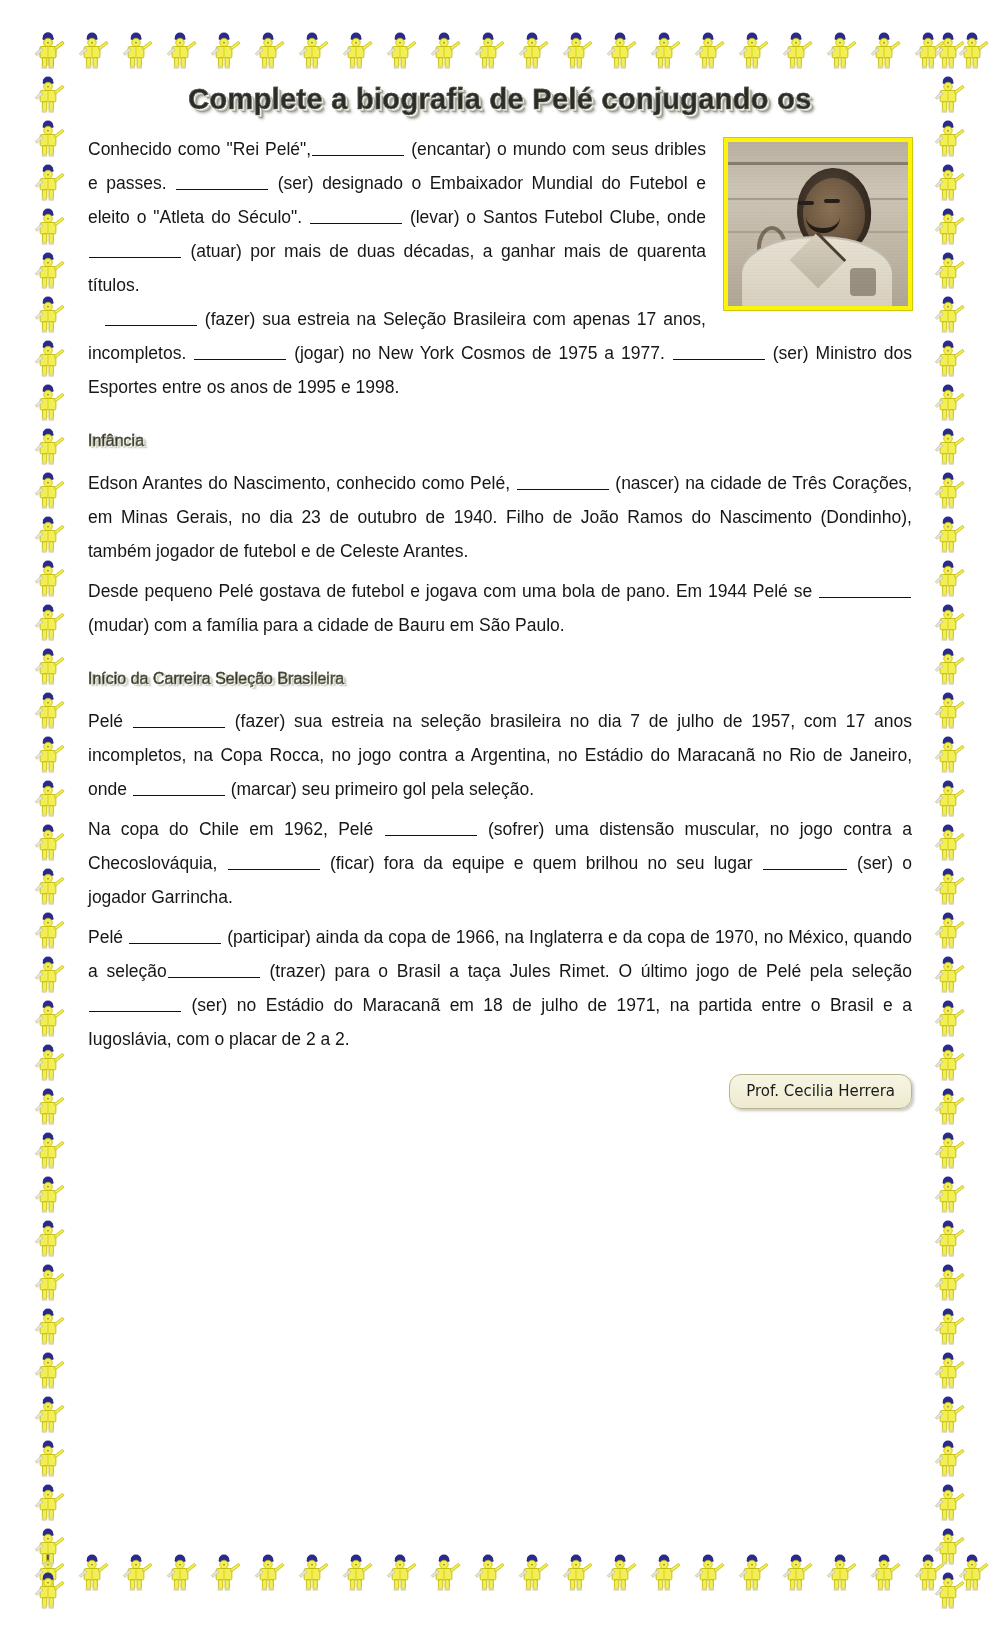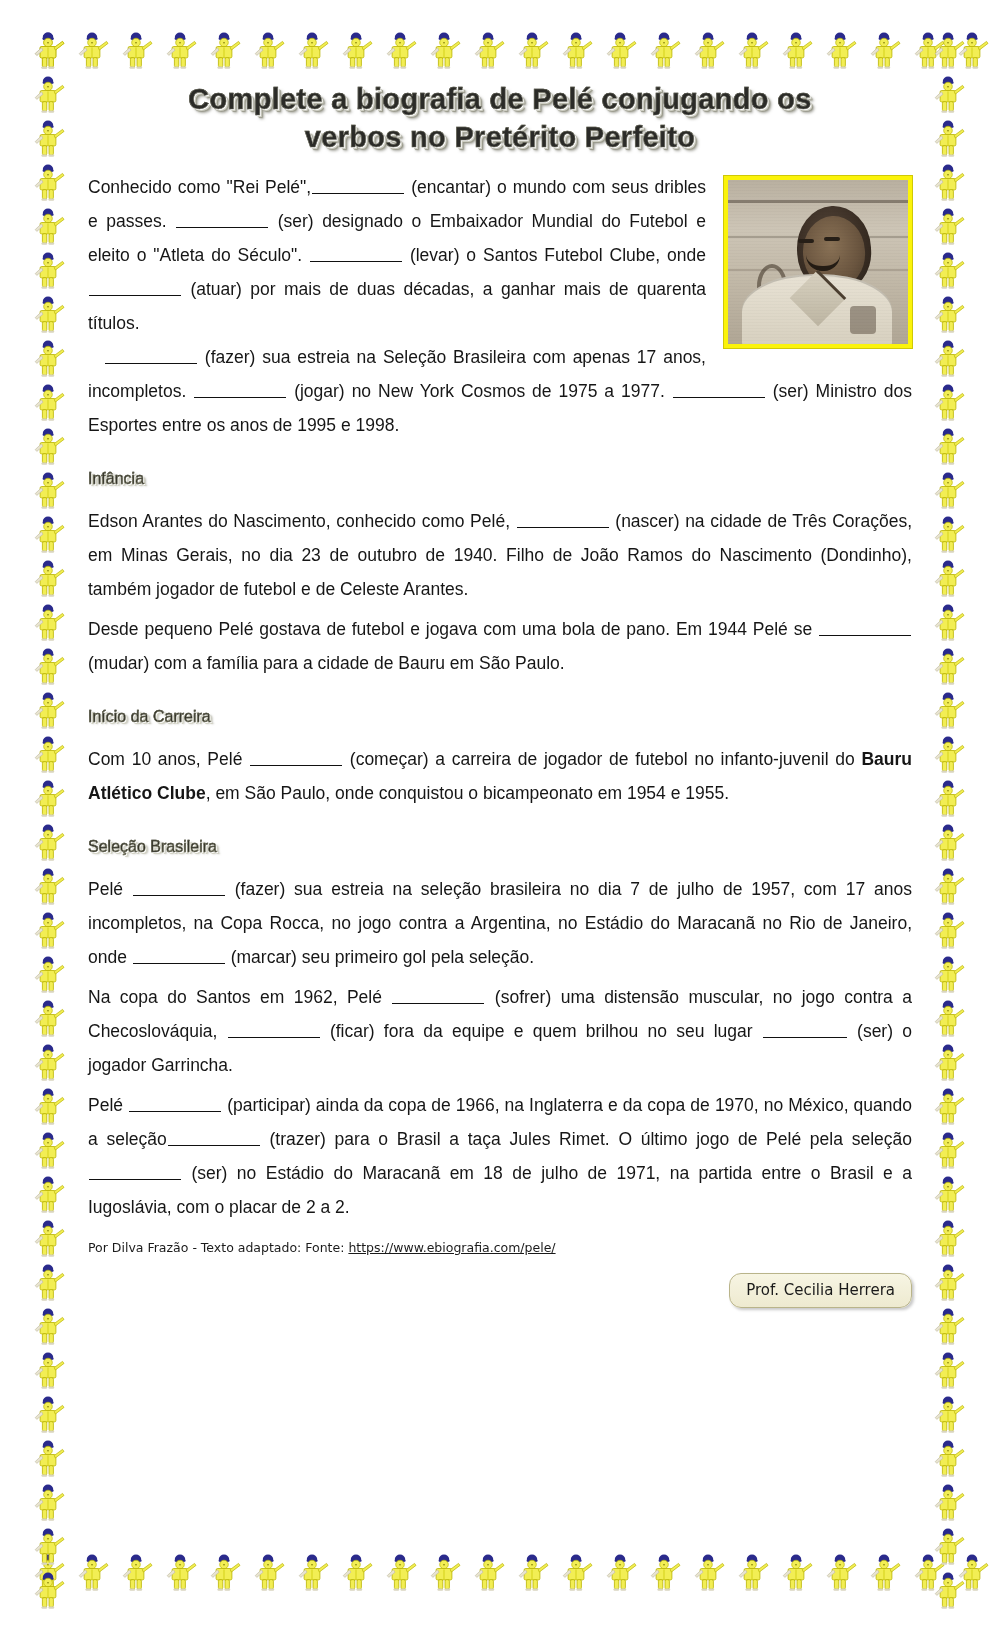--- a/index.html
+++ b/index.html
@@ -2043,21 +2043,20 @@
     </g>
   </svg>
     </div>
 </div>
 
 <div class="sheet">
 
   <div class="title-wrap">
     <div class="wordart-title">
       <span>Complete a biografia de Pelé conjugando os</span><br>
-      <span>verbos no Pretérito Perfeito</span>
     </div>
   </div>
 
   
   <div class="photo-box">
     <div class="photo-inner">
       <div class="ph-band ph-b1"></div>
       <div class="ph-band ph-b2"></div>
       <div class="ph-band ph-b3"></div>
       <div class="ph-obj"></div>
@@ -2080,30 +2079,28 @@
   
   <div class="sec-head">Infância</div>
 
   <p class="para"><span>Edson Arantes do Nascimento, conhecido como Pelé,</span> <span class="blank"></span> <span>(nascer) na cidade de Três Corações, em Minas Gerais, no dia 23 de outubro de 1940. Filho de João Ramos do Nascimento (Dondinho), também jogador de futebol e de Celeste Arantes.</span></p>
 
   <p class="para"><span>Desde pequeno Pelé gostava de futebol e jogava com uma bola de pano. Em 1944 Pelé se</span> <span class="blank"></span> <span>(mudar) com a família para a cidade de Bauru em São Paulo.</span></p>
 
   
   <div class="sec-head">Início da Carreira</div>
 
-  <p class="para"><span>Com 10 anos, Pelé</span> <span class="blank"></span> <span>(começar) a carreira de jogador de futebol no infanto-juvenil do </span><b>Bauru Atlético Clube</b><span>, em São Paulo, onde conquistou o bicampeonato em 1954 e 1955.</span></p>
 
   
   <div class="sec-head">Seleção Brasileira</div>
 
   <p class="para"><span>Pelé</span> <span class="blank"></span> <span>(fazer) sua estreia na seleção brasileira no dia 7 de julho de 1957, com 17 anos incompletos, na Copa Rocca, no jogo contra a Argentina, no Estádio do Maracanã no Rio de Janeiro, onde</span> <span class="blank"></span> <span>(marcar) seu primeiro gol pela seleção.</span></p>
 
-  <p class="para"><span>Na copa do Santos em 1962, Pelé</span> <span class="blank"></span> <span>(sofrer) uma distensão muscular, no jogo contra a Checoslováquia,</span> <span class="blank"></span> <span>(ficar) fora da equipe e quem brilhou no seu lugar</span> <span class="blank narrow"></span> <span>(ser) o jogador Garrincha.</span></p>
+  <p class="para"><span>Na copa do Chile em 1962, Pelé</span> <span class="blank"></span> <span>(sofrer) uma distensão muscular, no jogo contra a Checoslováquia,</span> <span class="blank"></span> <span>(ficar) fora da equipe e quem brilhou no seu lugar</span> <span class="blank narrow"></span> <span>(ser) o jogador Garrincha.</span></p>
 
   <p class="para"><span>Pelé</span> <span class="blank"></span> <span>(participar) ainda da copa de 1966, na Inglaterra e da copa de 1970, no México, quando a seleção</span><span class="blank"></span> <span>(trazer) para o Brasil a taça Jules Rimet. O último jogo de Pelé pela seleção</span> <span class="blank"></span> <span>(ser) no Estádio do Maracanã em 18 de julho de 1971, na partida entre o Brasil e a Iugoslávia, com o placar de 2 a 2.</span></p>
 
-  <div class="credit"><span>Por Dilva Frazão - Texto adaptado: Fonte: </span><a href="#">https://www.ebiografia.com/pele/</a></div>
 
   <div class="sig-row">
     <div class="sig-box">Prof. Cecilia Herrera</div>
   </div>
 
 </div>
 
 </body></html>

